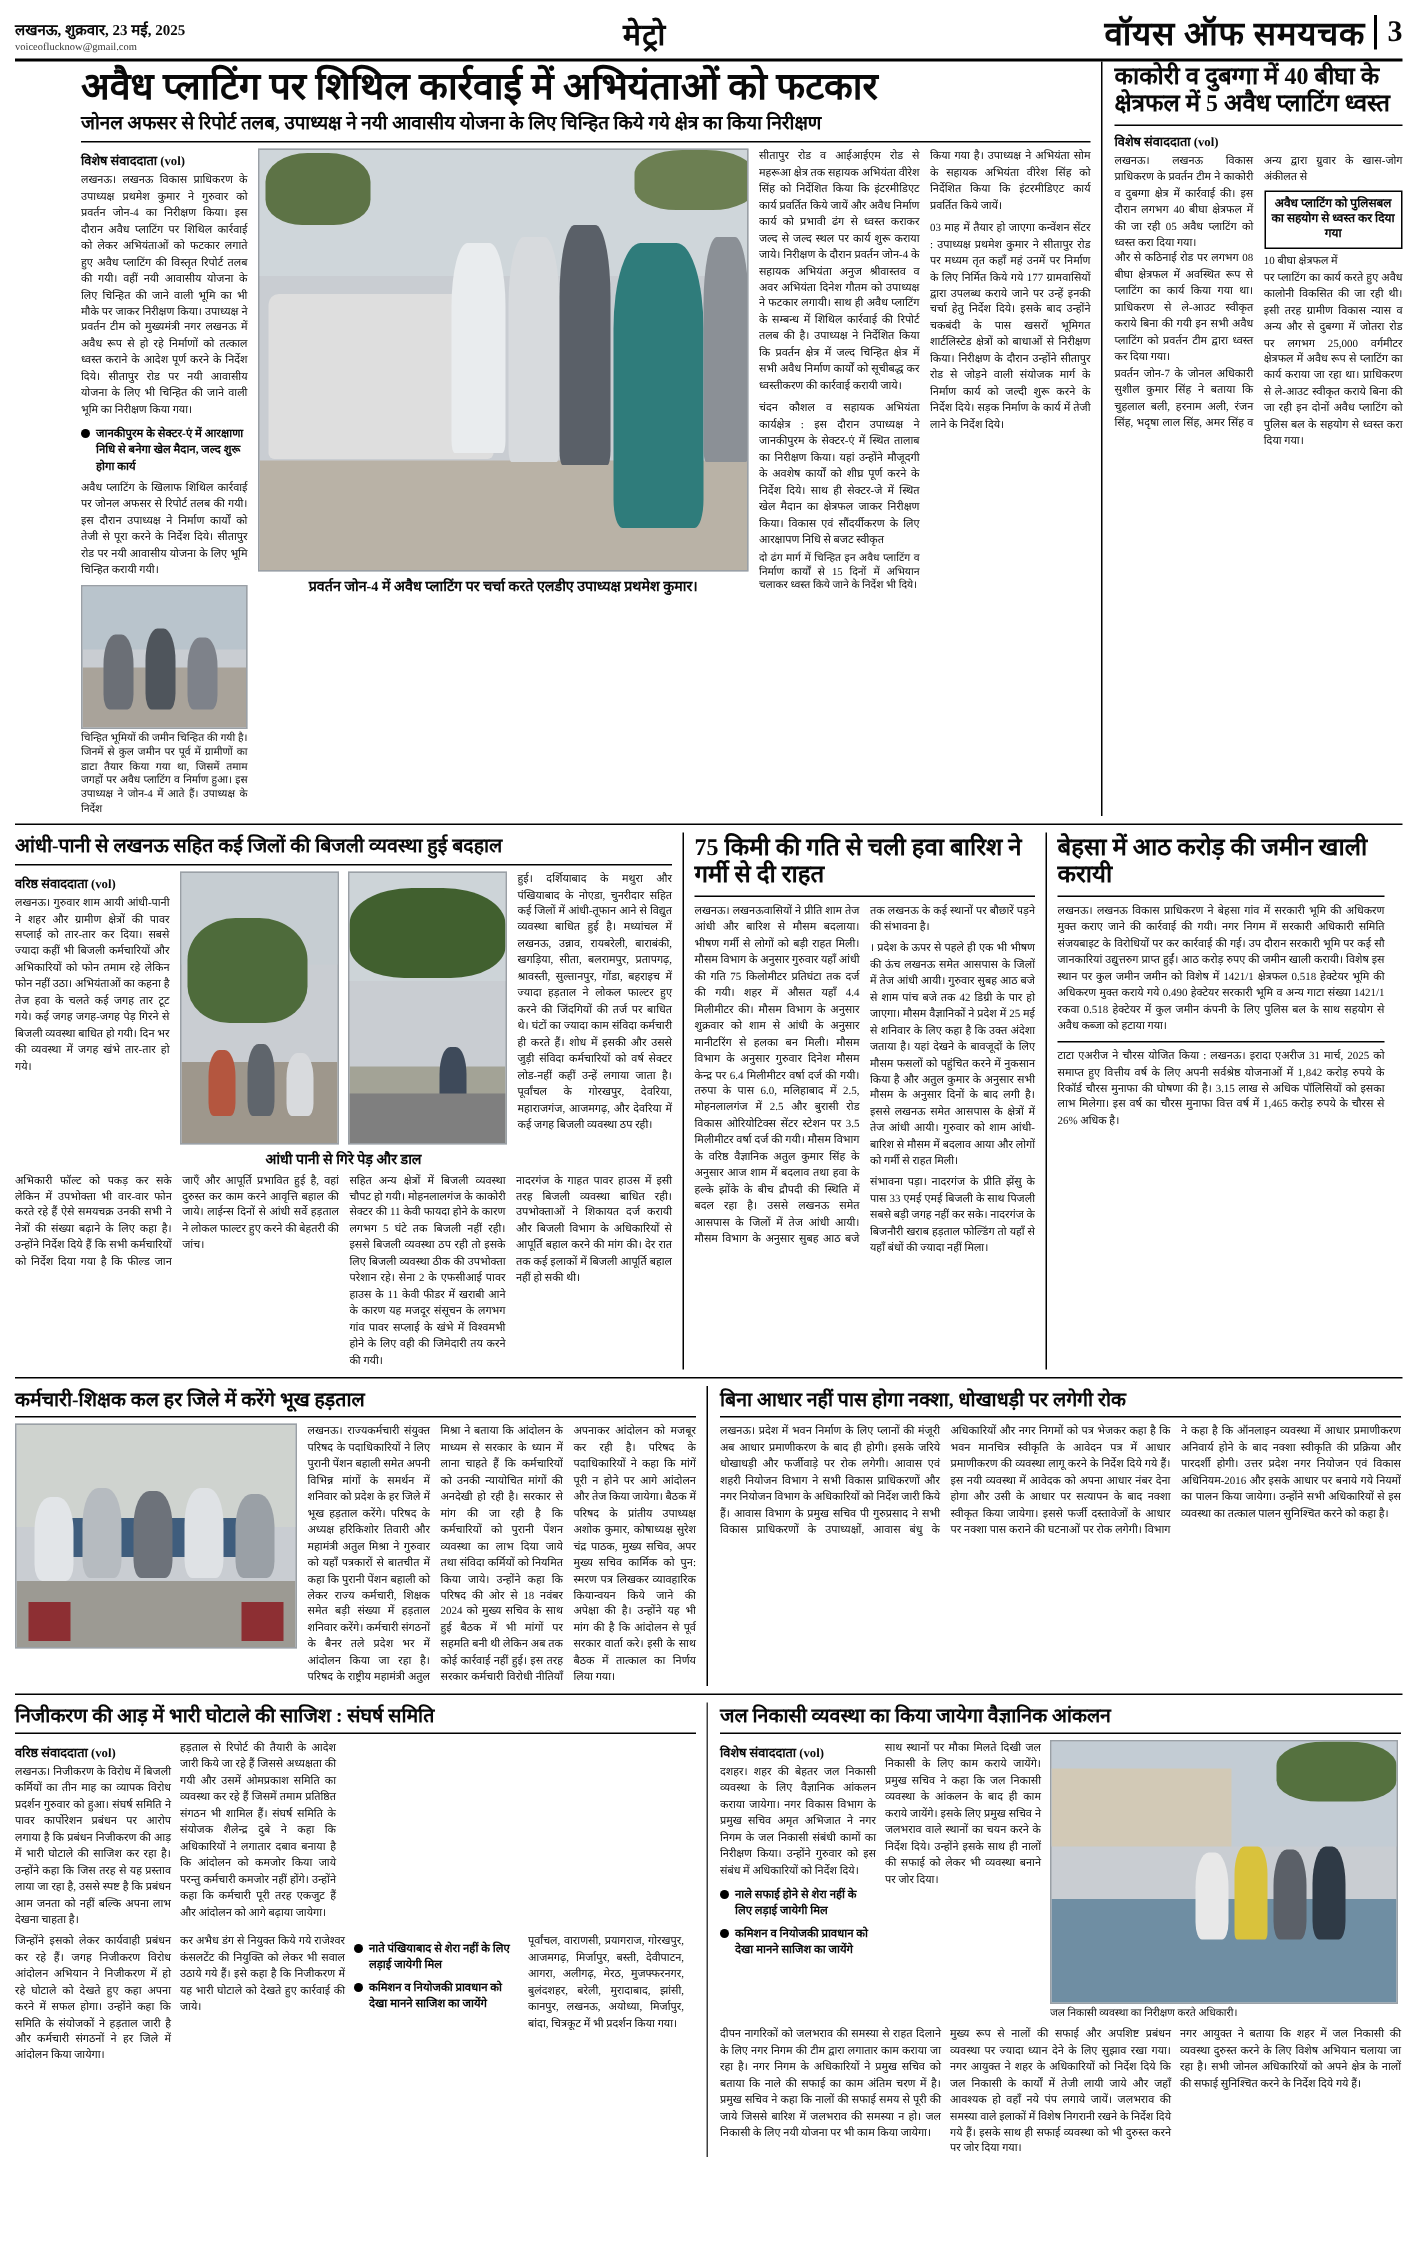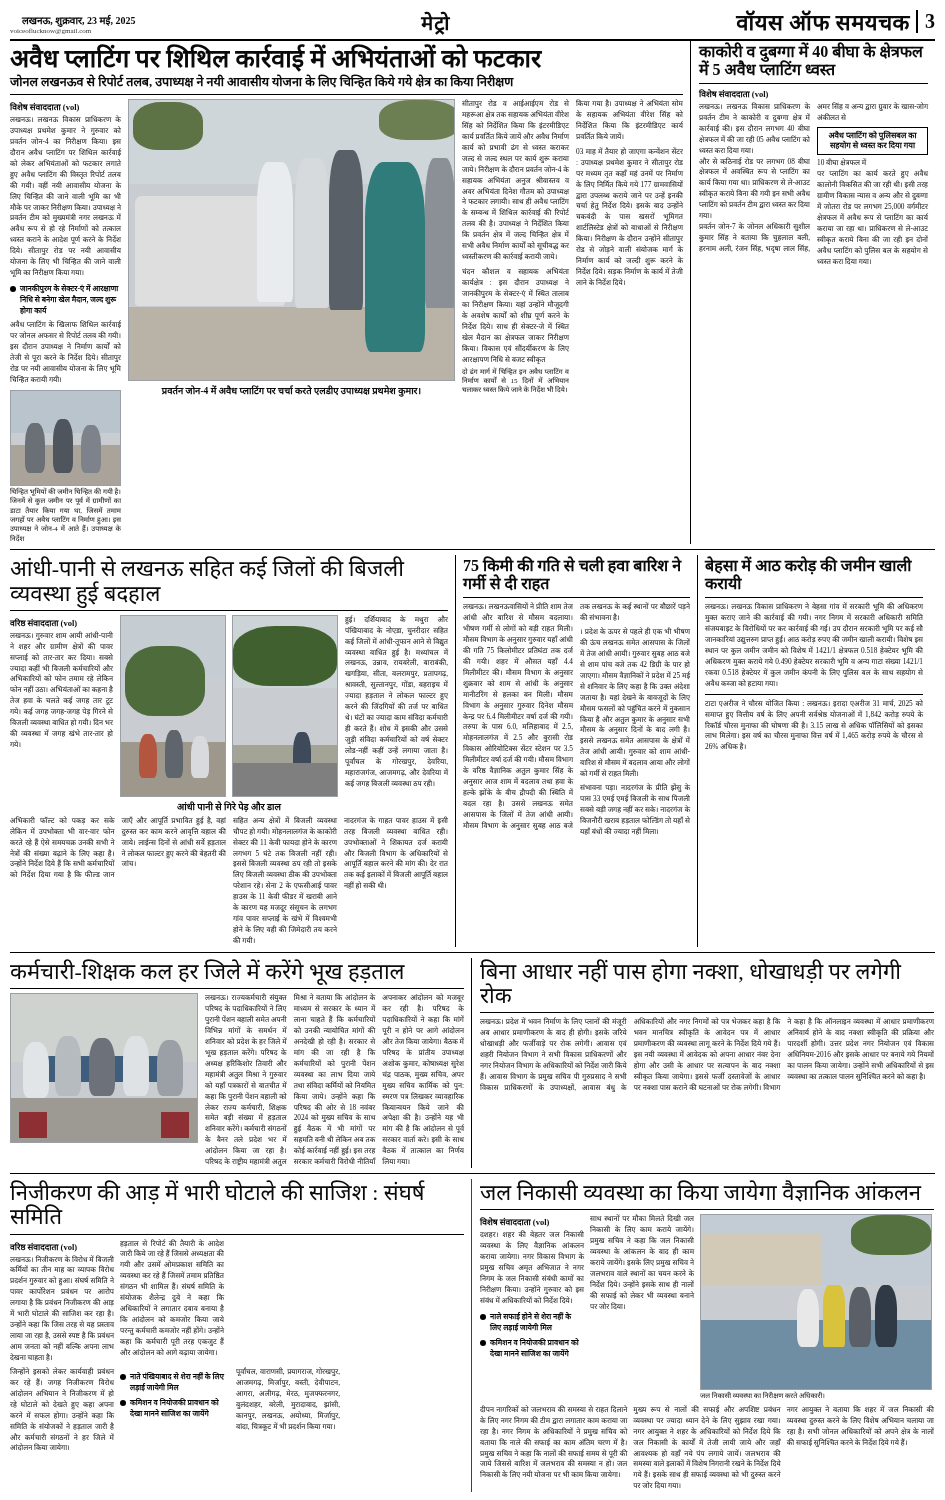--- a/index.html
+++ b/index.html
@@ -10,38 +10,38 @@
     color:#0a0a0a;
     position:relative;
     overflow:hidden;
   }
   .page { width:945px; height:1500px; padding:6px 10px 0 10px; position:relative; }
 
   
   .masthead { display:flex; align-items:flex-end; justify-content:space-between;
     border-bottom:2px solid #000; padding-bottom:3px; }
   .mh-left { font-size:9.5px; line-height:1.25; }
-  .mh-left .date { font-weight:bold; font-size:10px;margin-left:12px; }
+  .mh-left .date { font-weight:bold; font-size:10px; }
   .mh-left .mail { font-size:7px; color:#333; }
   .mh-center { font-size:20px; font-weight:bold; letter-spacing:1px; }
   .mh-right { display:flex; align-items:center; gap:6px; }
   .mh-right .brand { font-size:22px; font-weight:bold; letter-spacing:0.5px; }
   .mh-right .pageno { font-size:20px; font-weight:bold; border-left:2px solid #000; padding-left:7px; }
 
   
   .rule { border-top:1.5px solid #000; margin:5px 0 4px 0; }
   .thin-rule { border-top:1px solid #000; margin:4px 0; }
 
   h1.head {
     font-size:25px; font-weight:bold; line-height:1.08; margin:4px 0 3px 0;
   }
   h2.sub {
     font-size:12.5px; font-weight:bold; line-height:1.2; margin:0 0 3px 0;
   }
-  h2.head-med { font-size:22px; font-weight:normal; line-height:1.1; margin:2px 0 3px 0; }
+  h2.head-med { font-size:13px; font-weight:bold; line-height:1.1; margin:2px 0 3px 0; }
   h3.head-sm { font-size:16px; font-weight:bold; line-height:1.12; margin:2px 0 3px 0; }
 
   .byline { font-size:8.5px; font-weight:bold; margin:2px 0 3px 0; }
   .body-text {
     font-size:7.3px; line-height:1.5; text-align:justify;
     hyphens:auto;
   }
   .photo {
     background:#c9cdd2; position:relative; overflow:hidden;
     border:0.5px solid #9aa0a6;
@@ -51,21 +51,21 @@
 
   .bullets { font-size:7.6px; font-weight:bold; line-height:1.45; margin:4px 0; }
   .bullets .b { display:flex; gap:4px; margin-bottom:4px; }
   .bullets .dot { flex:0 0 auto; width:6px; height:6px; border-radius:50%;
      background:#000; margin-top:3px; }
 
   .boxed { border:1px solid #000; padding:3px 4px; }
   .boxed-h { font-size:8px; font-weight:bold; line-height:1.3; text-align:center; }
 
   
-  .top-wrap { display:flex; }
+  .top-wrap { display:flex;margin-left:44px; }
   .top-left { width:680px; padding-right:7px; }
   .top-right { width:238px; padding-left:8px; border-left:1px solid #000; }
 
   .top-left-grid { display:flex; gap:7px; margin-top:3px; }
   .tl-c1 { width:112px; }
   .tl-c2 { width:330px; }
   .tl-c3 { width:108px; }
   .tl-c4 { width:108px; }
 
   
@@ -120,21 +120,21 @@
     <div class="mh-right">
       <div class="brand">वॉयस ऑफ समयचक</div>
       <div class="pageno">3</div>
     </div>
   </div>
 
   <div class="top-wrap">
 
     <div class="top-left">
       <h1 class="head">अवैध प्लाटिंग पर शिथिल कार्रवाई में अभियंताओं को फटकार</h1>
-      <h2 class="sub">जोनल लखनऊव से रिपोर्ट तलब, उपाध्यक्ष ने नयी आवासीय योजना के लिए चिन्हित किये गये क्षेत्र का किया निरीक्षण</h2>
+      <h2 class="sub">जोनल अफसर से रिपोर्ट तलब, उपाध्यक्ष ने नयी आवासीय योजना के लिए चिन्हित किये गये क्षेत्र का किया निरीक्षण</h2>
       <div class="thin-rule"></div>
 
       <div class="top-left-grid">
         <div class="tl-c1">
           <div class="byline">विशेष संवाददाता (vol)</div>
           <div class="body-text">लखनऊ। लखनऊ विकास प्राधिकरण के उपाध्यक्ष प्रथमेश कुमार ने गुरुवार को प्रवर्तन जोन-4 का निरीक्षण किया। इस दौरान अवैध प्लाटिंग पर शिथिल कार्रवाई को लेकर अभियंताओं को फटकार लगाते हुए अवैध प्लाटिंग की विस्तृत रिपोर्ट तलब की गयी। वहीं नयी आवासीय योजना के लिए चिन्हित की जाने वाली भूमि का भी मौके पर जाकर निरीक्षण किया। उपाध्यक्ष ने प्रवर्तन टीम को मुख्यमंत्री नगर लखनऊ में अवैध रूप से हो रहे निर्माणों को तत्काल ध्वस्त कराने के आदेश पूर्ण करने के निर्देश दिये। सीतापुर रोड पर नयी आवासीय योजना के लिए भी चिन्हित की जाने वाली भूमि का निरीक्षण किया गया।</div>
           <div class="bullets">
             <div class="b">
               <span class="dot"></span>
               <span>जानकीपुरम के सेक्टर-एं में आरक्षाणा निधि से बनेगा खेल मैदान, जल्द शुरू होगा कार्य</span>
@@ -313,20 +313,23 @@
         </div>
         <div style="width:104px">
           <div class="body-text">हड़ताल से रिपोर्ट की तैयारी के आदेश जारी किये जा रहे हैं जिससे अध्यक्षता की गयी और उसमें ओमप्रकाश समिति का व्यवस्था कर रहे हैं जिसमें तमाम प्रतिष्ठित संगठन भी शामिल हैं। संघर्ष समिति के संयोजक शैलेन्द्र दुबे ने कहा कि अधिकारियों ने लगातार दबाव बनाया है कि आंदोलन को कमजोर किया जाये परन्तु कर्मचारी कमजोर नहीं होंगे। उन्होंने कहा कि कर्मचारी पूरी तरह एकजुट हैं और आंदोलन को आगे बढ़ाया जायेगा।</div>
         </div>
       </div>
       <div style="display:flex;gap:6px;margin-top:3px">
         <div style="width:104px">
             <div class="body-text">जिन्होंने इसको लेकर कार्यवाही प्रबंधन कर रहे हैं। जगह निजीकरण विरोध आंदोलन अभियान ने निजीकरण में हो रहे घोटाले को देखते हुए कहा अपना करने में सफल होगा। उन्होंने कहा कि समिति के संयोजकों ने हड़ताल जारी है और कर्मचारी संगठनों ने हर जिले में आंदोलन किया जायेगा।</div>
           </div>
         <div style="width:110px">
+            <div class="body-text">कर अभैध डंग से नियुक्त किये गये राजेश्वर कंसलटेंट की नियुक्ति को लेकर भी सवाल उठाये गये हैं। इसे कहा है कि निजीकरण में यह भारी घोटाले को देखते हुए कार्रवाई की जाये।</div>
+          </div>
+        <div style="width:110px">
           <div class="bullets">
             <div class="b">
                 <span class="dot"></span>
               <span>नाते पंखियाबाद से शेरा नहीं के लिए लड़ाई जायेगी मिल</span>
               </div>
             <div class="b">
                 <span class="dot"></span>
               <span>कमिशन व नियोजकी प्रावधान को देखा मानने साजिश का जायेंगे</span>
               </div>
           </div>

